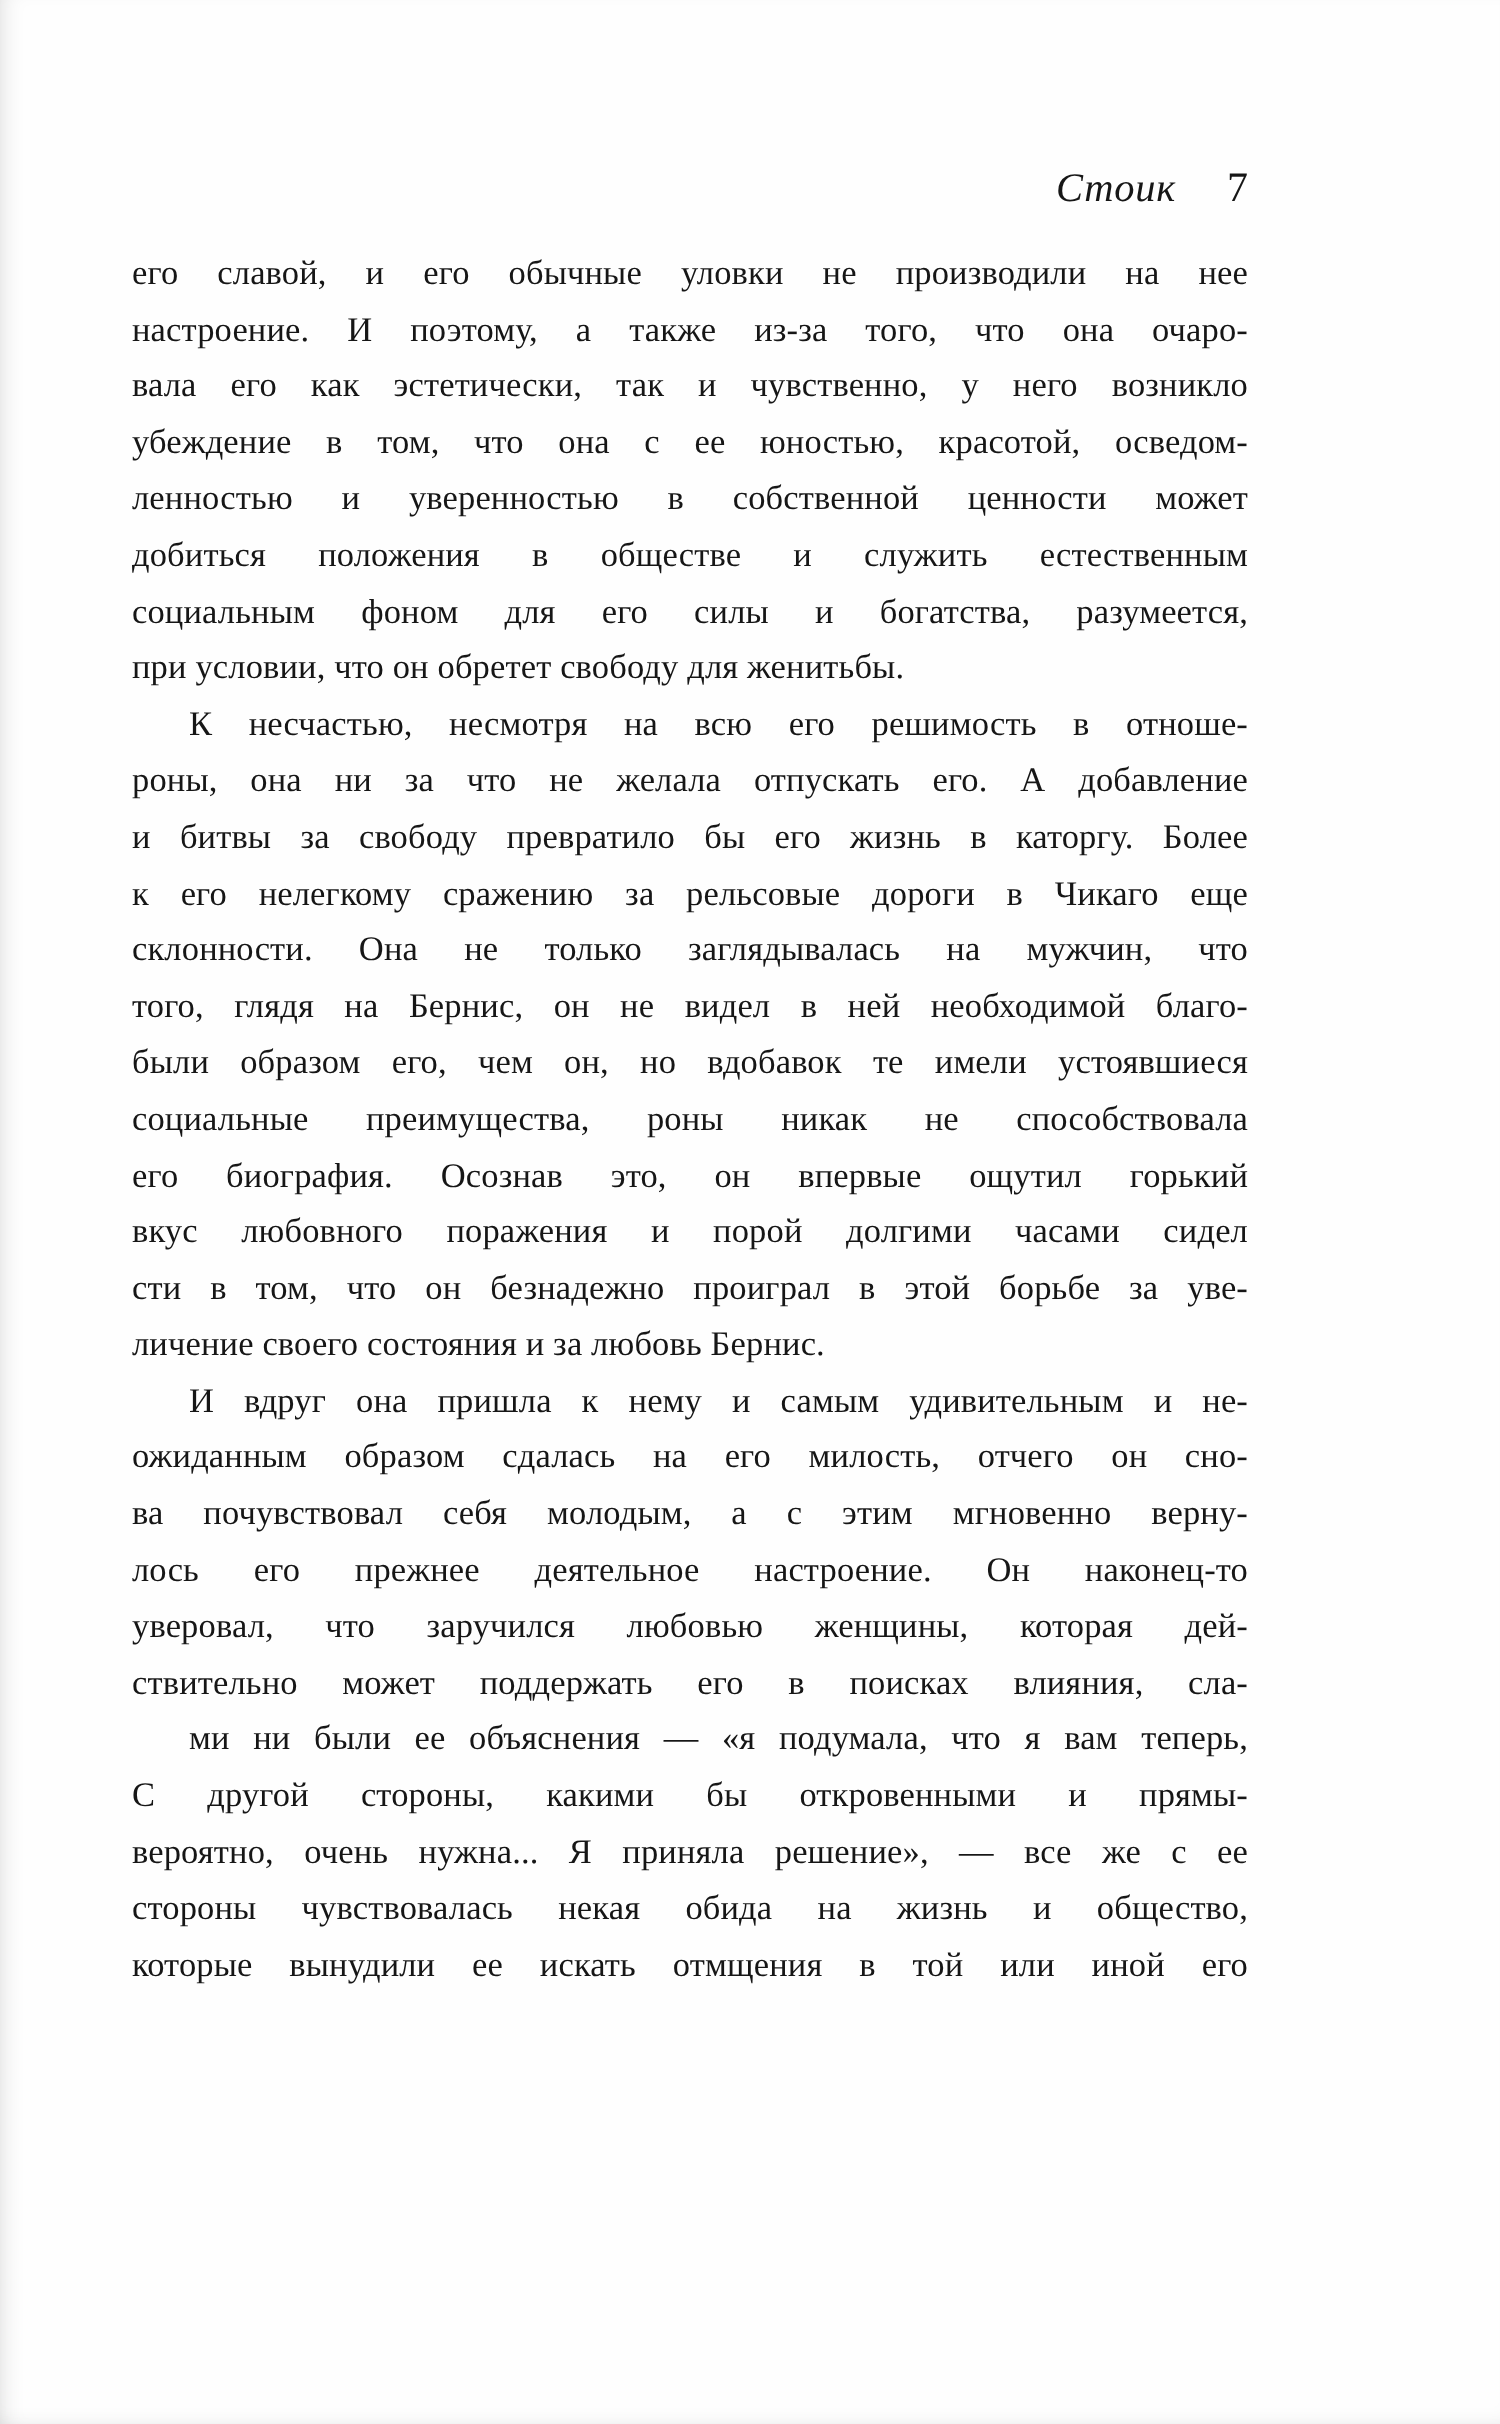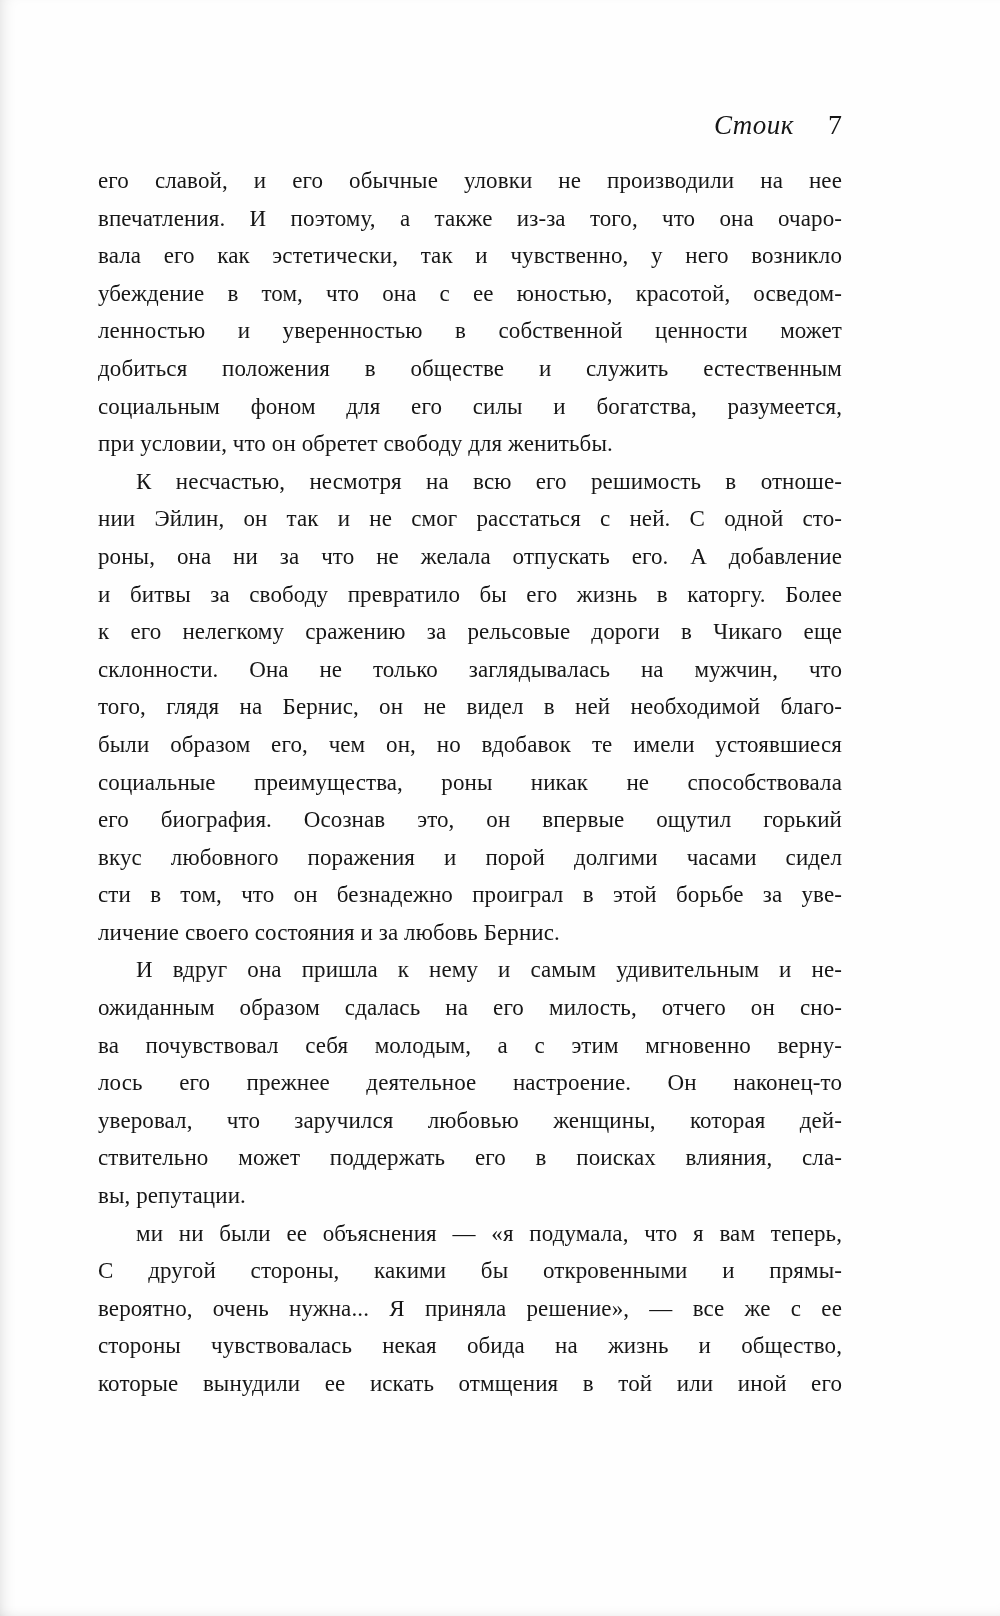--- a/index.html
+++ b/index.html
@@ -15,21 +15,21 @@
     background: #fefefe;
     overflow: hidden;
     font-family: "Liberation Serif", "DejaVu Serif", serif;
     color: #161616;
     
     box-shadow: inset 12px 0 18px -14px rgba(0,0,0,0.18),
                 inset 0 -10px 16px -14px rgba(0,0,0,0.12);
   }
   .content {
     position: absolute;
-    left: 98px;
+    left: 88px;
     top: 108px;
     width: 744px;
   }
   .page-header {
     display: flex;
     justify-content: flex-end;
     align-items: baseline;
     gap: 34px;
     margin-bottom: 20px;
     font-size: 27px;
@@ -68,51 +68,49 @@
 
 <div class="page">
   <div class="content">
     <div class="page-header">
       <span class="running-title">Стоик</span>
       <span class="page-number">7</span>
     </div>
     <div class="text-block" id="text-block">
         <div class="paragraph">
           <div class="line">его славой, и его обычные уловки не производили на нее</div>
-          <div class="line">впечатления. И поэтому, а также из-за того, что она очаро-</div>
+          <div class="line">настроение. И поэтому, а также из-за того, что она очаро-</div>
           <div class="line">вала его как эстетически, так и чувственно, у него возникло</div>
           <div class="line">убеждение в том, что она с ее юностью, красотой, осведом-</div>
           <div class="line">ленностью и уверенностью в собственной ценности может</div>
           <div class="line">добиться положения в обществе и служить естественным</div>
           <div class="line">социальным фоном для его силы и богатства, разумеется,</div>
           <div class="line line-last">при условии, что он обретет свободу для женитьбы.</div>
         </div>
         <div class="paragraph indented">
           <div class="line">К несчастью, несмотря на всю его решимость в отноше-</div>
-          <div class="line">нии Эйлин, он так и не смог расстаться с ней. С одной сто-</div>
           <div class="line">роны, она ни за что не желала отпускать его. А добавление</div>
           <div class="line">и битвы за свободу превратило бы его жизнь в каторгу. Более</div>
           <div class="line">к его нелегкому сражению за рельсовые дороги в Чикаго еще</div>
           <div class="line">склонности. Она не только заглядывалась на мужчин, что</div>
           <div class="line">того, глядя на Бернис, он не видел в ней необходимой благо-</div>
           <div class="line">были образом его, чем он, но вдобавок те имели устоявшиеся</div>
           <div class="line">социальные преимущества, роны никак не способствовала</div>
           <div class="line">его биография. Осознав это, он впервые ощутил горький</div>
           <div class="line">вкус любовного поражения и порой долгими часами сидел</div>
           <div class="line">сти в том, что он безнадежно проиграл в этой борьбе за уве-</div>
           <div class="line line-last">личение своего состояния и за любовь Бернис.</div>
         </div>
         <div class="paragraph indented">
           <div class="line">И вдруг она пришла к нему и самым удивительным и не-</div>
           <div class="line">ожиданным образом сдалась на его милость, отчего он сно-</div>
           <div class="line">ва почувствовал себя молодым, а с этим мгновенно верну-</div>
           <div class="line">лось его прежнее деятельное настроение. Он наконец-то</div>
           <div class="line">уверовал, что заручился любовью женщины, которая дей-</div>
           <div class="line">ствительно может поддержать его в поисках влияния, сла-</div>
-          <div class="line line-last">вы, репутации.</div>
         </div>
         <div class="paragraph indented">
           <div class="line">ми ни были ее объяснения — «я подумала, что я вам теперь,</div>
           <div class="line">С другой стороны, какими бы откровенными и прямы-</div>
           <div class="line">вероятно, очень нужна... Я приняла решение», — все же с ее</div>
           <div class="line">стороны чувствовалась некая обида на жизнь и общество,</div>
           <div class="line">которые вынудили ее искать отмщения в той или иной его</div>
         </div>
       </div>
   </div>

